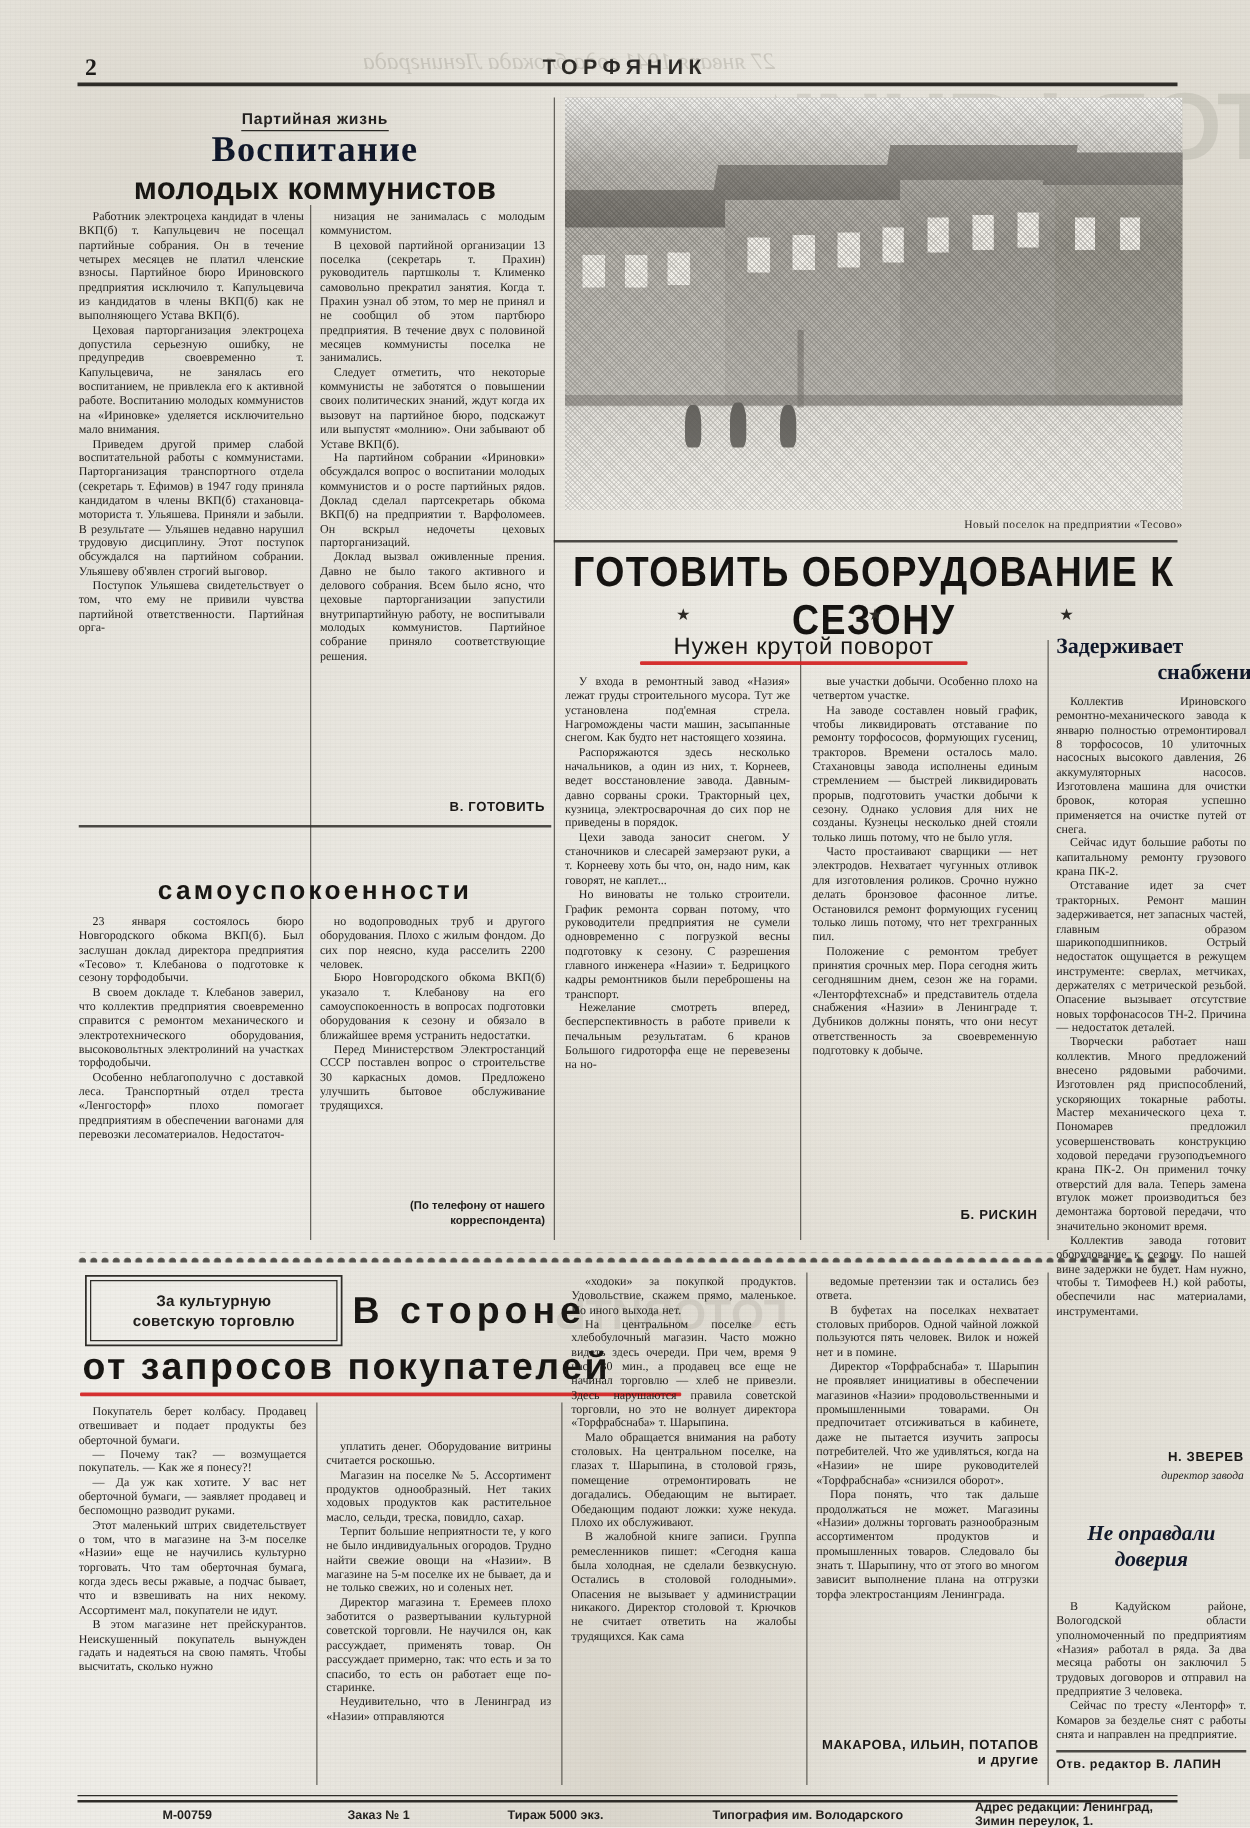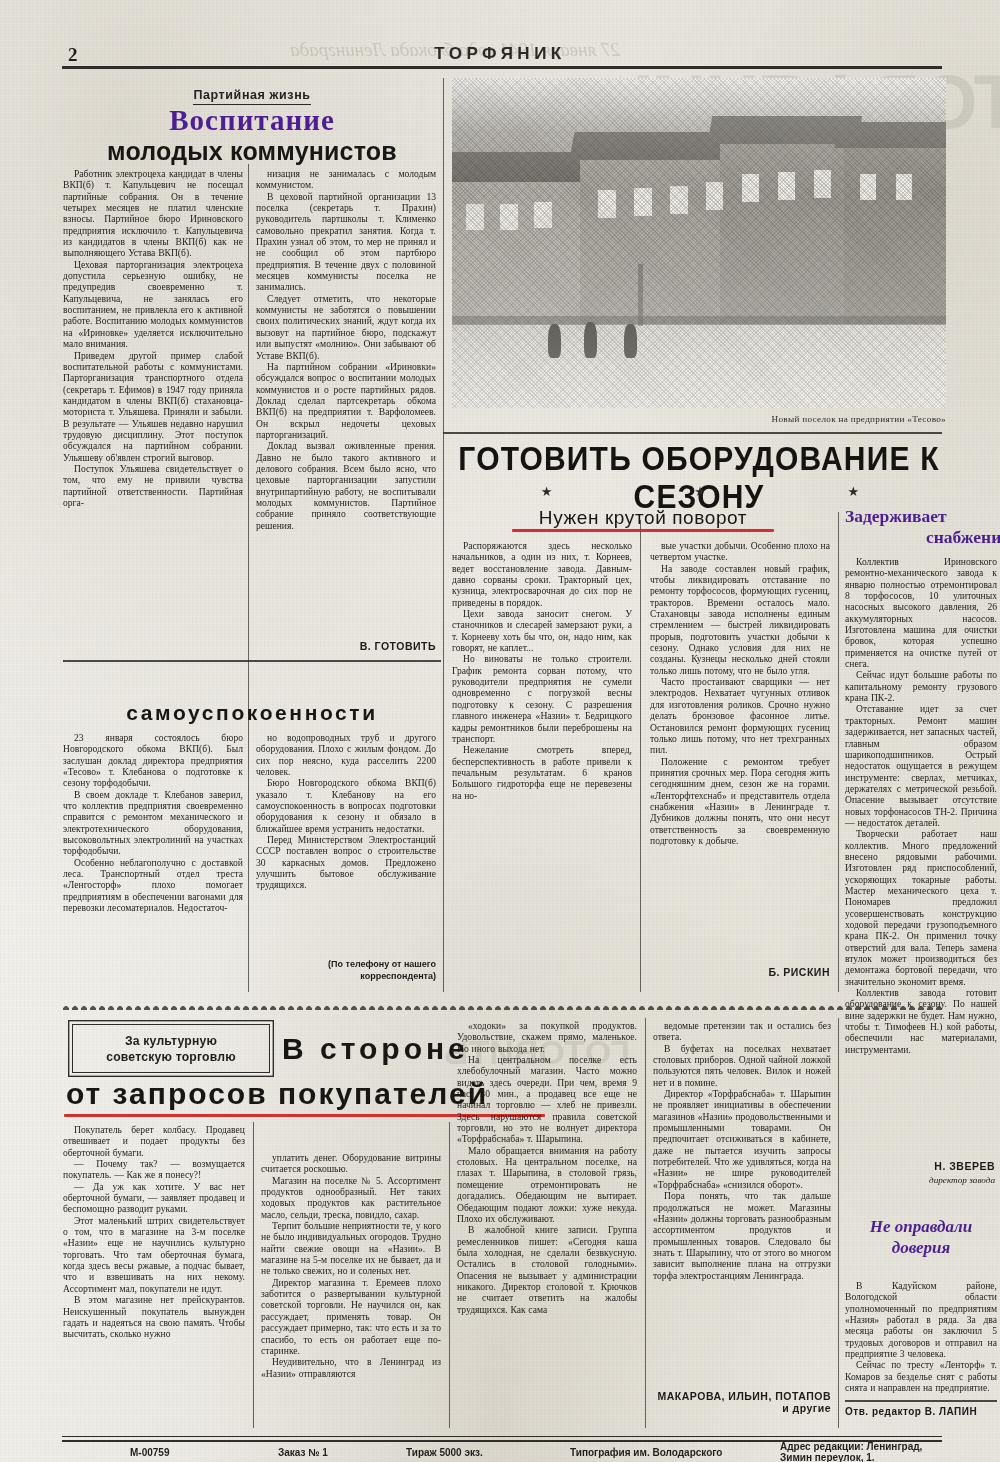--- a/index.html
+++ b/index.html
@@ -81,21 +81,21 @@
   
   .kicker{
     position:absolute;text-align:center;
     font-family:"Liberation Sans", sans-serif;font-weight:bold;
     font-size:12.5px;letter-spacing:.6px;color:#232120;
   }
   .kicker .u{border-bottom:1.6px solid #2a2825;padding-bottom:2px;}
   .hl-serif{
     position:absolute;text-align:center;
     font-family:"Liberation Serif", serif;font-weight:bold;
-    color:#4c1d95;
+    color:#0f172a;
   }
   .hl-sans{
     position:absolute;text-align:center;
     font-family:"Liberation Sans", sans-serif;font-weight:bold;
     color:#171512;
   }
   .banner{
     position:absolute;text-align:center;
     font-family:"Liberation Sans", sans-serif;font-weight:bold;
     font-size:30px;letter-spacing:1.2px;color:#141210;
@@ -272,20 +272,21 @@
   <div class="stars" style="left:470px;top:484px;width:460px;">
     <span>★</span>
     <span>★</span>
     <span>★</span>
   </div>
 
   <div class="hl-sans" style="left:452px;top:506px;width:382px;font-size:19px;line-height:24px;letter-spacing:.6px;font-weight:normal;font-family:'Liberation Sans',sans-serif;">Нужен крутой поворот</div>
   <div class="redline" style="left:512px;top:529px;width:262px;"></div>
 
   <div class="col" id="t-c1" style="left:452px;top:540px;width:180px;">
+      <p>У входа в ремонтный завод «Назия» лежат груды строительного мусора. Тут же установлена под'емная стрела. Нагромождены части машин, засыпанные снегом. Как будто нет настоящего хозяина.</p>
       <p>Распоряжаются здесь несколько начальников, а один из них, т. Корнеев, ведет восстановление завода. Давным-давно сорваны сроки. Тракторный цех, кузница, электросварочная до сих пор не приведены в порядок.</p>
       <p>Цехи завода заносит снегом. У станочников и слесарей замерзают руки, а т. Корнееву хоть бы что, он, надо ним, как говорят, не каплет...</p>
       <p>Но виноваты не только строители. График ремонта сорван потому, что руководители предприятия не сумели одновременно с погрузкой весны подготовку к сезону. С разрешения главного инженера «Назии» т. Бедрицкого кадры ремонтников были переброшены на транспорт.</p>
       <p>Нежелание смотреть вперед, бесперспективность в работе привели к печальным результатам. 6 кранов Большого гидроторфа еще не перевезены на но-</p>
     </div>
   <div class="col" id="t-c2" style="left:650px;top:540px;width:180px;">
       <p>вые участки добычи. Особенно плохо на четвертом участке.</p>
       <p>На заводе составлен новый график, чтобы ликвидировать отставание по ремонту торфососов, формующих гусениц, тракторов. Времени осталось мало. Стахановцы завода исполнены единым стремлением — быстрей ликвидировать прорыв, подготовить участки добычи к сезону. Однако условия для них не созданы. Кузнецы несколько дней стояли только лишь потому, что не было угля.</p>
       <p>Часто простаивают сварщики — нет электродов. Нехватает чугунных отливок для изготовления роликов. Срочно нужно делать бронзовое фасонное литье. Остановился ремонт формующих гусениц только лишь потому, что нет трехгранных пил.</p>
       <p>Положение с ремонтом требует принятия срочных мер. Пора сегодня жить сегодняшним днем, сезон же на горами. «Ленторфтехснаб» и представитель отдела снабжения «Назии» в Ленинграде т. Дубников должны понять, что они несут ответственность за своевременную подготовку к добыче.</p>

